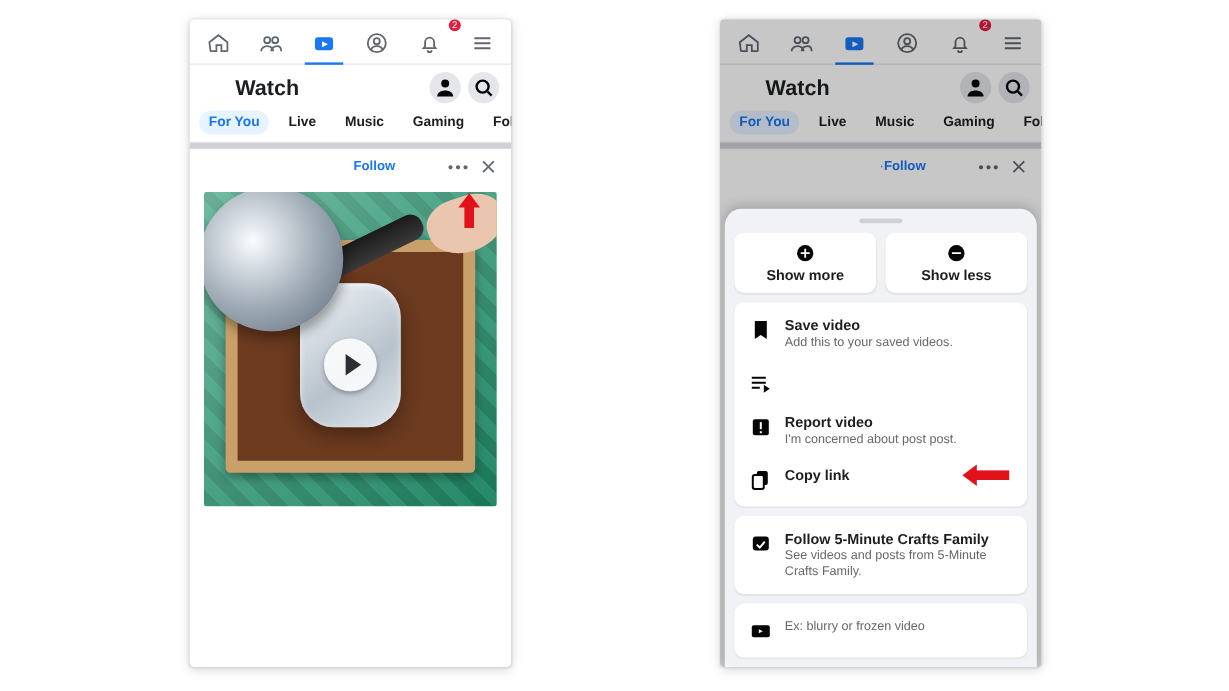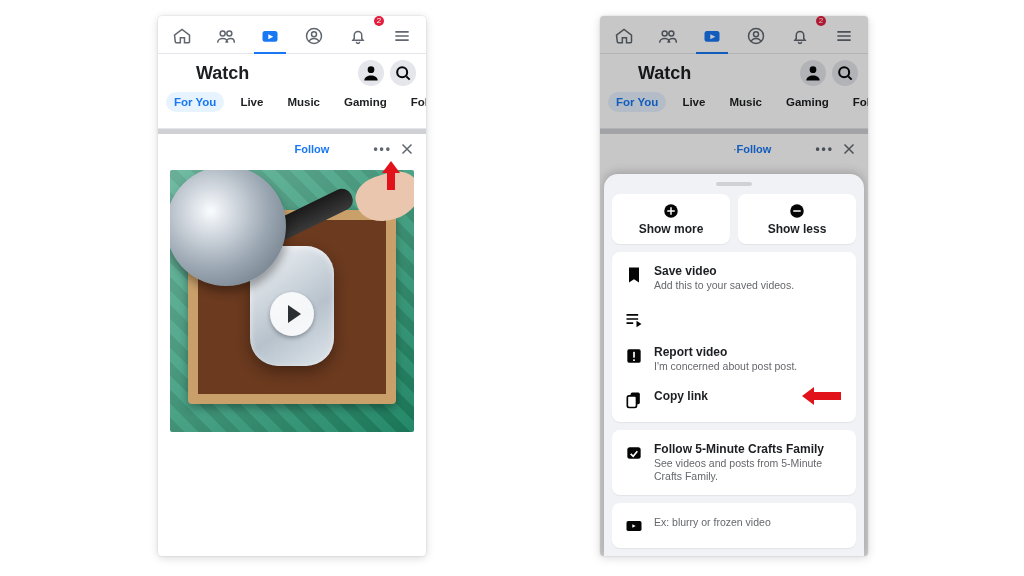--- a/index.html
+++ b/index.html
@@ -23,21 +23,21 @@
                       height:100%; position:relative;}
   .topnav .nav-item.active::after{
     content:""; position:absolute; left:6px; right:6px; bottom:-1px; height:2px; background:#1877f2;
   }
   .ico { width:20px; height:20px; display:inline-flex; }
   svg { width:100%; height:100%; }
   .title-row { display:flex; align-items:center; padding:6px 10px 2px 10px;margin-left:28px; }
   .page-title { font-weight:700; font-size:18px; flex:1; }
   .circle-btn { width:26px; height:26px; border-radius:50%; background:#e4e6eb;
                 display:flex; align-items:center; justify-content:center; margin-left:6px;}
-  .tabs { display:flex; align-items:center; gap:8px; padding:4px 8px 16px 8px;
+  .tabs { display:flex; align-items:center; gap:8px; padding:4px 8px 6px 8px;
           border-bottom:1px solid #e4e6eb; font-size:11.5px; font-weight:600; white-space:nowrap;}
   .tab { padding:4px 8px; border-radius:12px; color:#1c1e21; }
   .tab.active { color:#1877f2; background:#e7f3ff; }
   .thinbar { height:5px; background:#cfd1d5; }
   .post { padding:6px 10px 0 10px; }
   .post-head { display:flex; align-items:center; font-size:11px; }
   .follow { color:#1877f2; font-weight:600; }
   .spacer { flex:1; }
   .more-dots { letter-spacing:2px; font-weight:700; font-size:12px; color:#606770; padding:0 4px;}
   .xbtn { width:18px; height:18px; display:inline-flex; margin-left:2px;}

